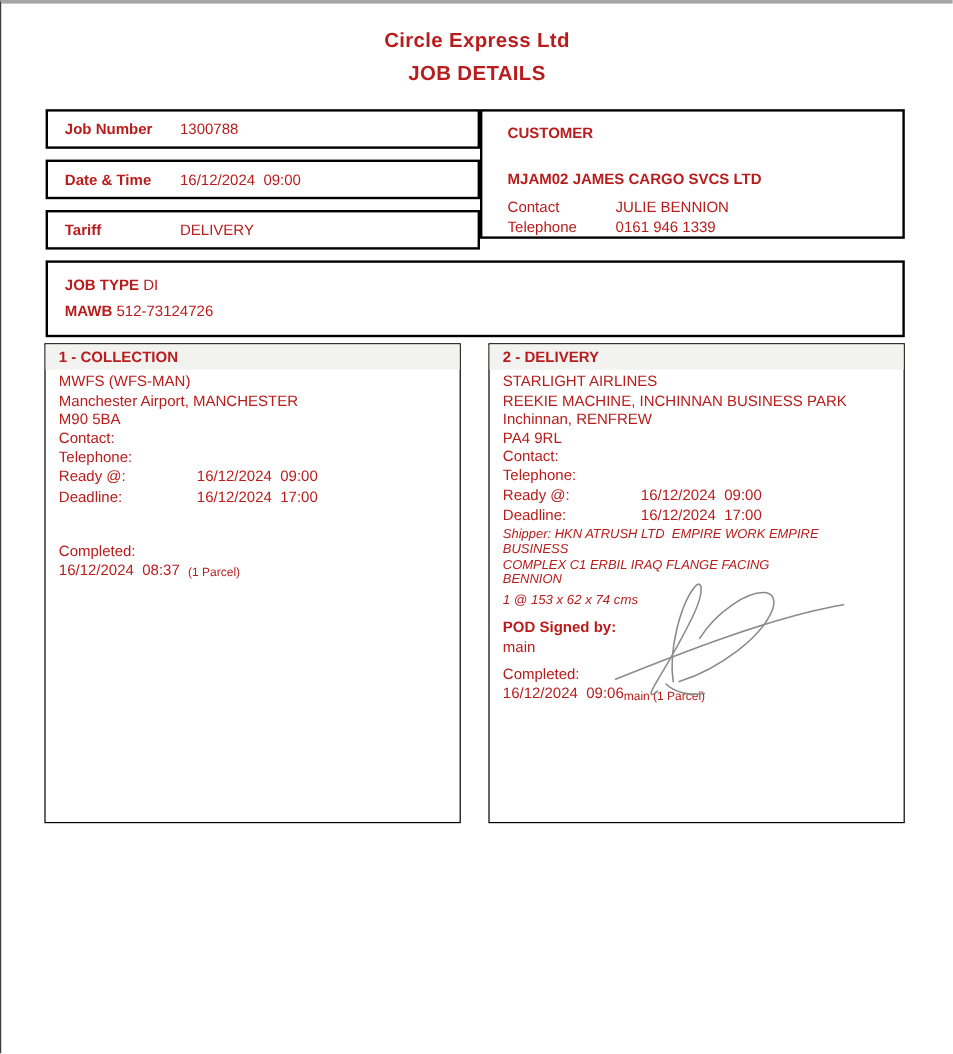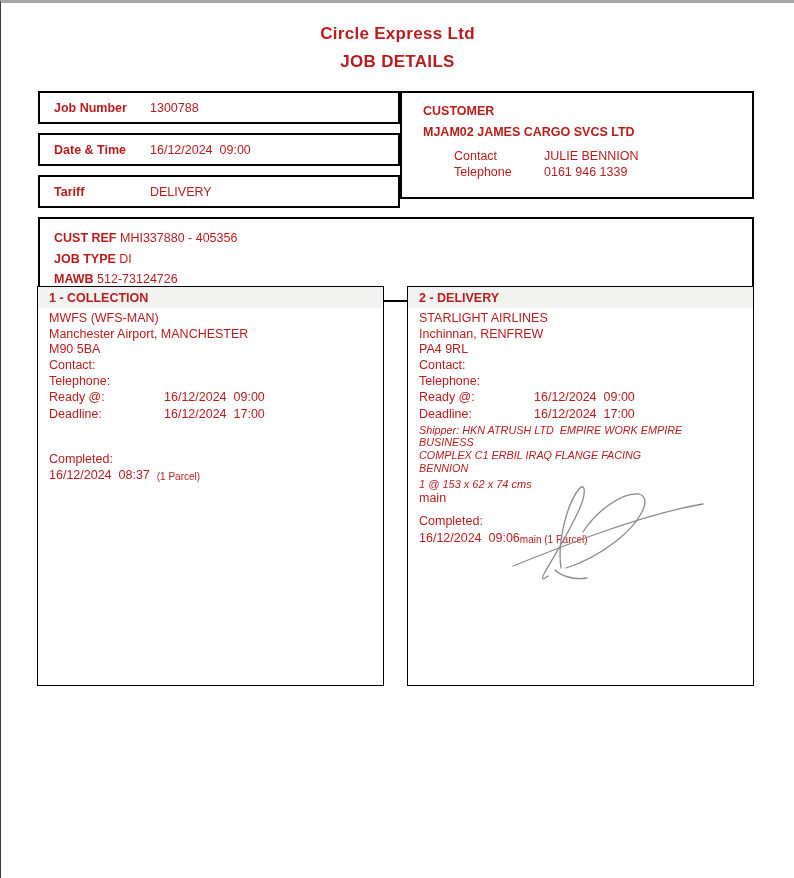--- a/index.html
+++ b/index.html
@@ -26,23 +26,23 @@
     display:flex; align-items:center; padding-left:14px;
     font-size:12.5px;
   }
   .mini-box .lbl { font-weight:bold; width:96px; }
   .val { white-space:pre-wrap; }
 
   .customer-box {
     border:2px solid #000; width:354px; height:108px; margin-left:0;
     padding:11px 0 0 21px; font-size:12.5px;
   }
-  .cust-row { display:flex; line-height:15.5px;margin-left:31px; }
+  .cust-row { display:flex; line-height:15.5px; }
   .cust-row .clbl { width:90px; }
-  .cust-head { font-weight:bold; margin-bottom:7px; }
+  .cust-head { font-weight:bold; margin-bottom:24px; }
   .cust-code-row { font-weight:bold; margin-bottom:10px; }
   .cust-code-row .clbl { width:90px; }
 
   .refs-box {
     border:2px solid #000; width:716px; padding:9px 14px 10px 14px;
     font-size:12.5px; line-height:20.5px;
   }
   .refs-box .rlbl { font-weight:bold; }
 
   .jobs-section { position:absolute; left:36px; top:283px; display:flex; gap:23px; }
@@ -110,25 +110,20 @@
           <span>JULIE BENNION</span>
         </div>
         <div class="cust-row">
           <span class="clbl">Telephone</span>
           <span>0161 946 1339</span>
         </div>
       </div>
     </div>
     <div class="refs-box">
       <div>
-        <span class="rlbl">CUST REF</span>
-        <span> </span>
-        <span class="val">MHI337880 - 405356</span>
-      </div>
-      <div>
         <span class="rlbl">JOB TYPE</span>
         <span> </span>
         <span class="val">DI</span>
       </div>
       <div>
         <span class="rlbl">MAWB</span>
         <span> </span>
         <span class="val">512-73124726</span>
       </div>
     </div>
@@ -158,40 +153,42 @@
             <span class="val">16/12/2024  08:37  </span><span class="small-note">(1 Parcel)</span>
           </div>
         </div>
       </div>
     </div>
 
     <div class="job-box">
       <div class="job-head">2 - DELIVERY</div>
       <div class="job-body">
         <div class="addr-line">STARLIGHT AIRLINES</div>
+        <div class="addr-line">REEKIE MACHINE, INCHINNAN BUSINESS PARK</div>
         <div class="addr-line">Inchinnan, RENFREW</div>
         <div class="addr-line">PA4 9RL</div>
         <div class="plain-line">Contact:</div>
         <div class="plain-line">Telephone:</div>
         <div class="detail-row">
           <span class="dlbl">Ready @:</span>
           <span class="val">16/12/2024  09:00</span>
         </div>
         <div class="detail-row">
           <span class="dlbl">Deadline:</span>
           <span class="val">16/12/2024  17:00</span>
         </div>
         <div class="shipper">
           <span>Shipper:</span>
           <span> </span>
           <span class="ship-text">HKN ATRUSH LTD  EMPIRE WORK EMPIRE  BUSINESS
 COMPLEX C1 ERBIL IRAQ FLANGE FACING
 BENNION</span>
         </div>
         <div class="dims">1 @ 153 x 62 x 74 cms</div>
+        <div class="pod-label">POD Signed by:</div>
         <div class="pod-name">main</div>
         <div class="completed-block-d">
           <div class="completed-line">Completed:</div>
           <div class="completed-line">
             <span class="val">16/12/2024  09:06</span><span class="small-note">main (1 Parcel)</span>
           </div>
         </div>
       </div>
       <svg class="signature" width="210" height="100" viewBox="0 0 210 100" fill="none" stroke="#8a8a8a" stroke-width="1.3" stroke-linecap="round">
         <path d="M58,84 C54,58 64,20 76,5 C82,-2 84,8 76,26 C64,52 50,74 42,88 C38,95 39,97 45,92"></path>

